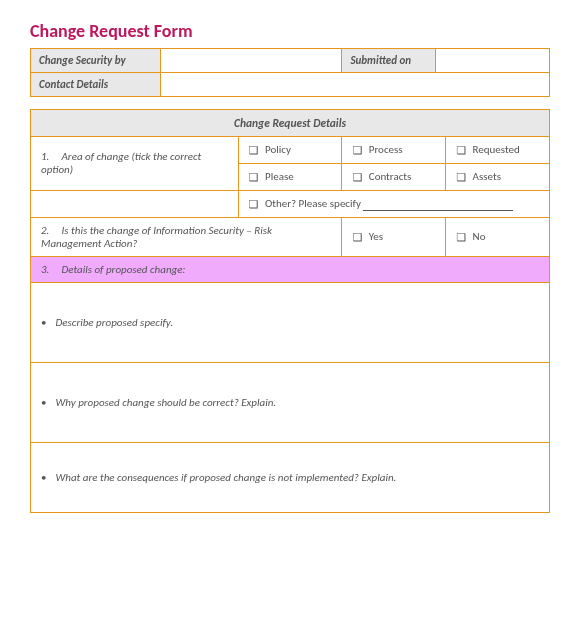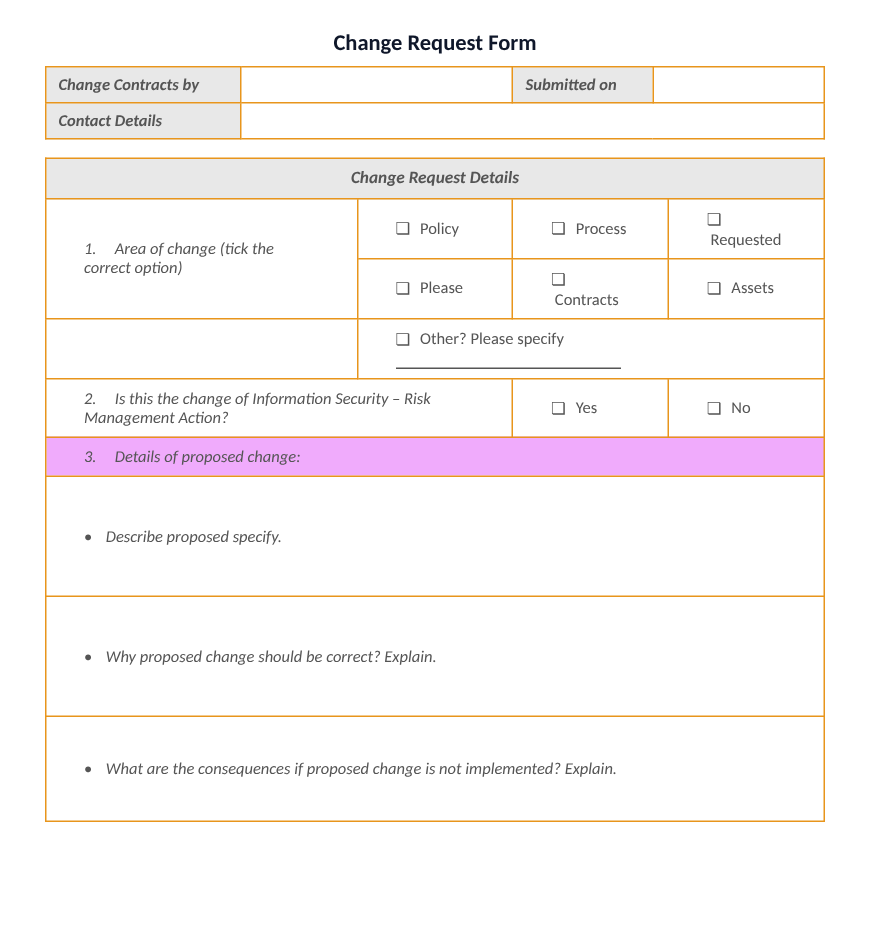--- a/index.html
+++ b/index.html
@@ -9,24 +9,23 @@
     font-family: Calibri, Arial, sans-serif;
     background: #fff;
     width: 580px;
     height: 620px;
     overflow: hidden;
   }
   .page {
     padding: 20px 30px 10px 30px;
   }
   .title {
-    text-align: center;
     font-weight: bold;
-    font-size: 15px;
-    color: #0f172a;
+    font-size: 18px;
+    color: #be185d;
     margin-bottom: 6px;
   }
   .subtitle {
     font-style: italic;
     font-size: 11px;
     color: #666;
     margin-bottom: 6px;
   }
   table {
     border-collapse: collapse;
@@ -45,21 +44,21 @@
     width: 25%;
   }
   .tbl1 .val {
     background: #fff;
   }
   .spacer { height: 12px; }
   .tbl2 td, .tbl2 th {
     border: 1px solid #e8951c;
     font-size: 11px;
     color: #555;
-    padding: 6px 25px;
+    padding: 6px 10px;
     vertical-align: middle;
   }
   .tbl2 .section-hdr {
     background: #e8e8e8;
     text-align: center;
     font-weight: bold;
     font-style: italic;
     font-size: 11.5px;
   }
   .tbl2 .row-lbl {
@@ -105,21 +104,21 @@
 </style>
 </head>
 <body>
 
 <div class="page">
   <div class="title">Change Request Form</div>
 
   <table class="tbl1">
     <tbody>
         <tr>
-      <td class="hdr">Change Contracts by</td>
+      <td class="hdr">Change Security by</td>
       <td class="val" style="width:35%"></td>
       <td class="hdr" style="width:18%">Submitted on</td>
       <td class="val"></td>
     </tr>
     <tr>
       <td class="hdr">Contact Details</td>
       <td class="val" colspan="3"></td>
     </tr>
   </tbody>
     </table>

